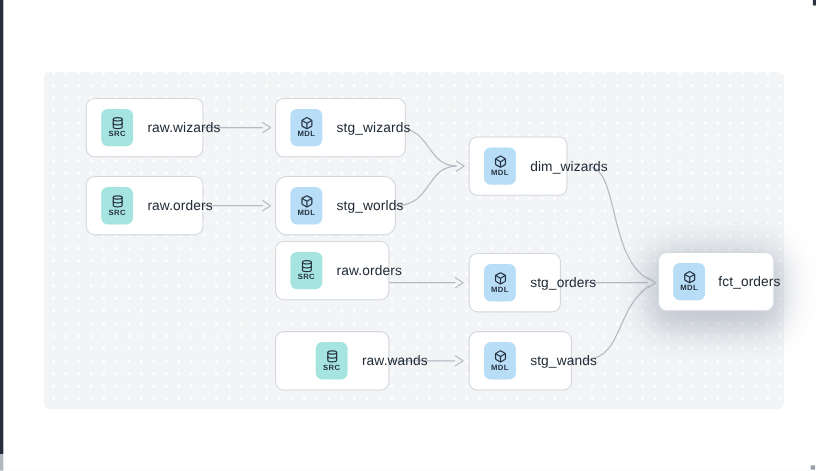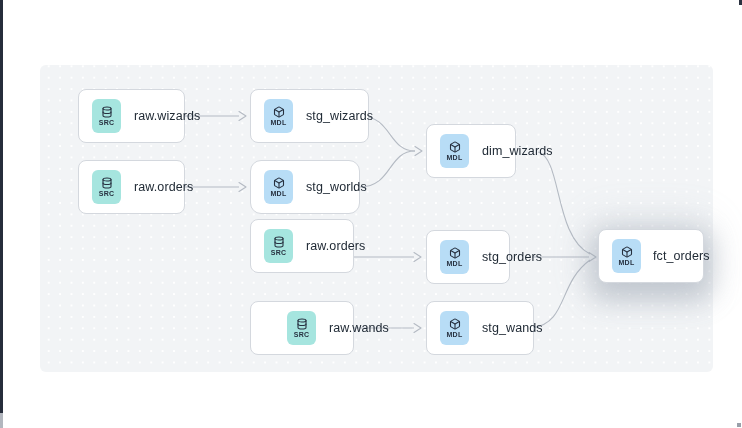--- a/index.html
+++ b/index.html
@@ -159,21 +159,21 @@
     <span class="badge src">
       <span class="badge-icon"><svg viewBox="0 0 24 24" fill="none" stroke="currentColor" stroke-width="2.2" stroke-linecap="round">
             <ellipse cx="12" cy="5" rx="8" ry="3"></ellipse>
             <path d="M4 5v14c0 1.7 3.6 3 8 3s8-1.3 8-3V5"></path>
             <path d="M4 12c0 1.7 3.6 3 8 3s8-1.3 8-3"></path>
           </svg></span>
       <span class="badge-text">SRC</span>
     </span>
     <span class="node-label">raw.wands</span>
   </div>
-    <div class="node" style="left: 426px; top: 301px; width: 108px;">
+    <div class="node" style="left: 426px; top: 301px; width: 94px;">
     <span class="badge mdl">
       <span class="badge-icon"><svg viewBox="0 0 24 24" fill="none" stroke="currentColor" stroke-width="2.2" stroke-linejoin="round">
             <path d="M21 16V8a2 2 0 0 0-1-1.73l-7-4a2 2 0 0 0-2 0l-7 4A2 2 0 0 0 3 8v8a2 2 0 0 0 1 1.73l7 4a2 2 0 0 0 2 0l7-4A2 2 0 0 0 21 16z"></path>
             <polyline points="3.29 7 12 12 20.71 7"></polyline>
             <line x1="12" y1="22" x2="12" y2="12"></line>
           </svg></span>
       <span class="badge-text">MDL</span>
     </span>
     <span class="node-label">stg_wands</span>
   </div>

